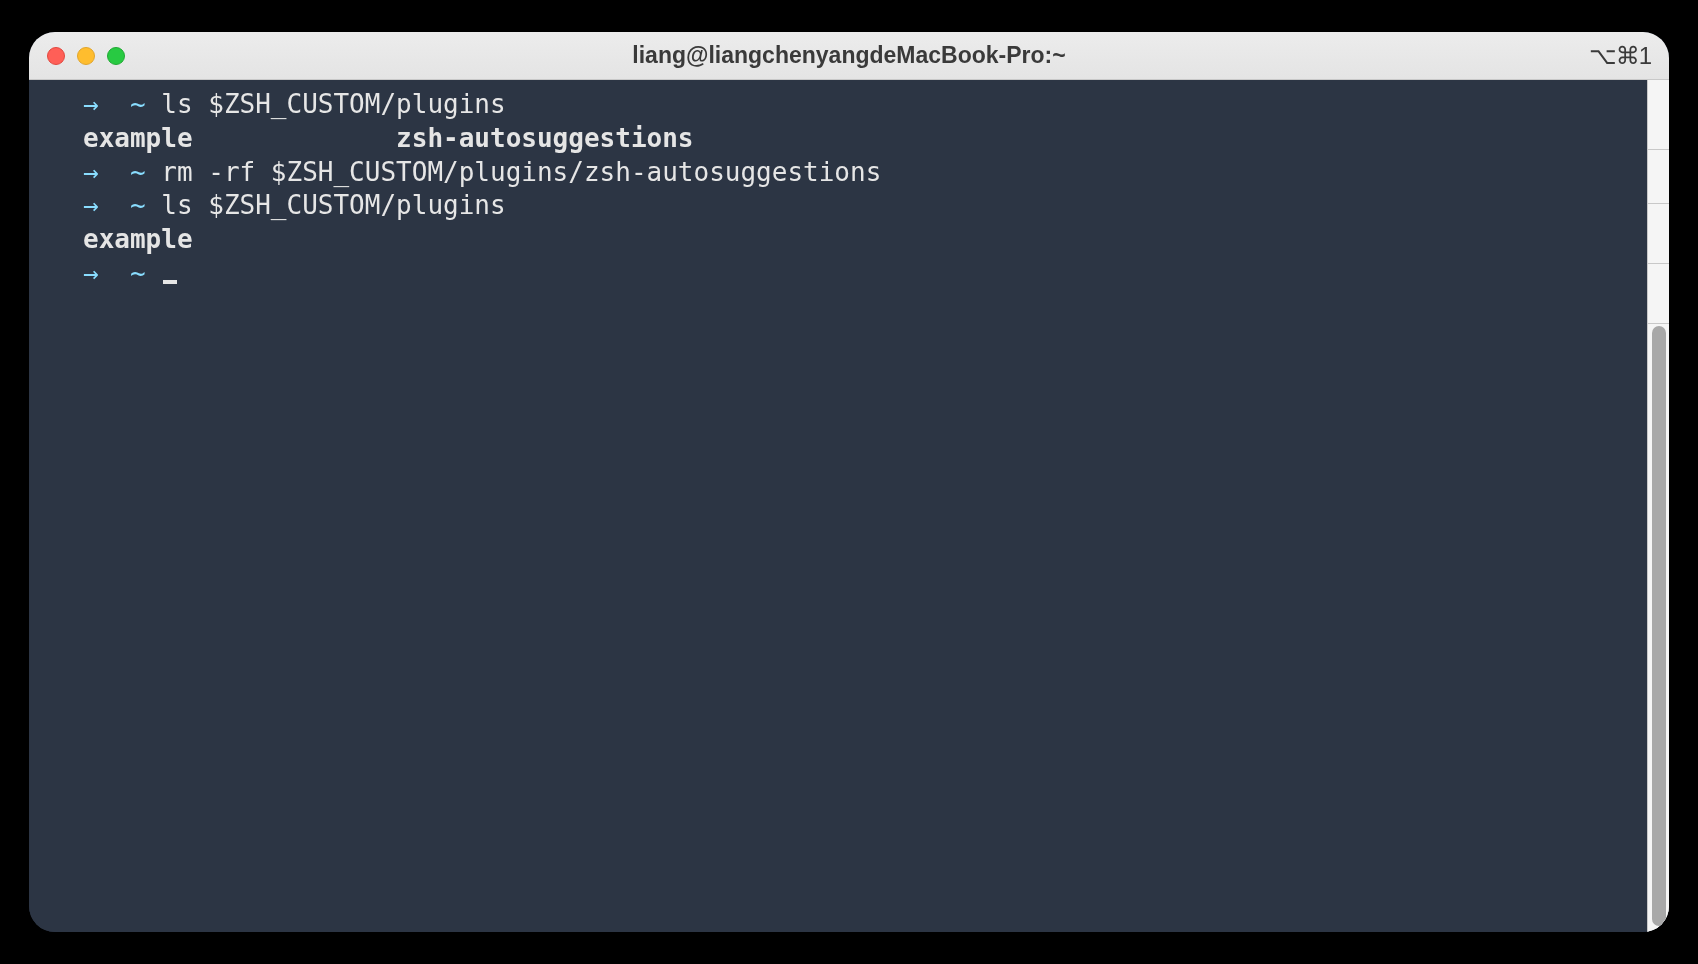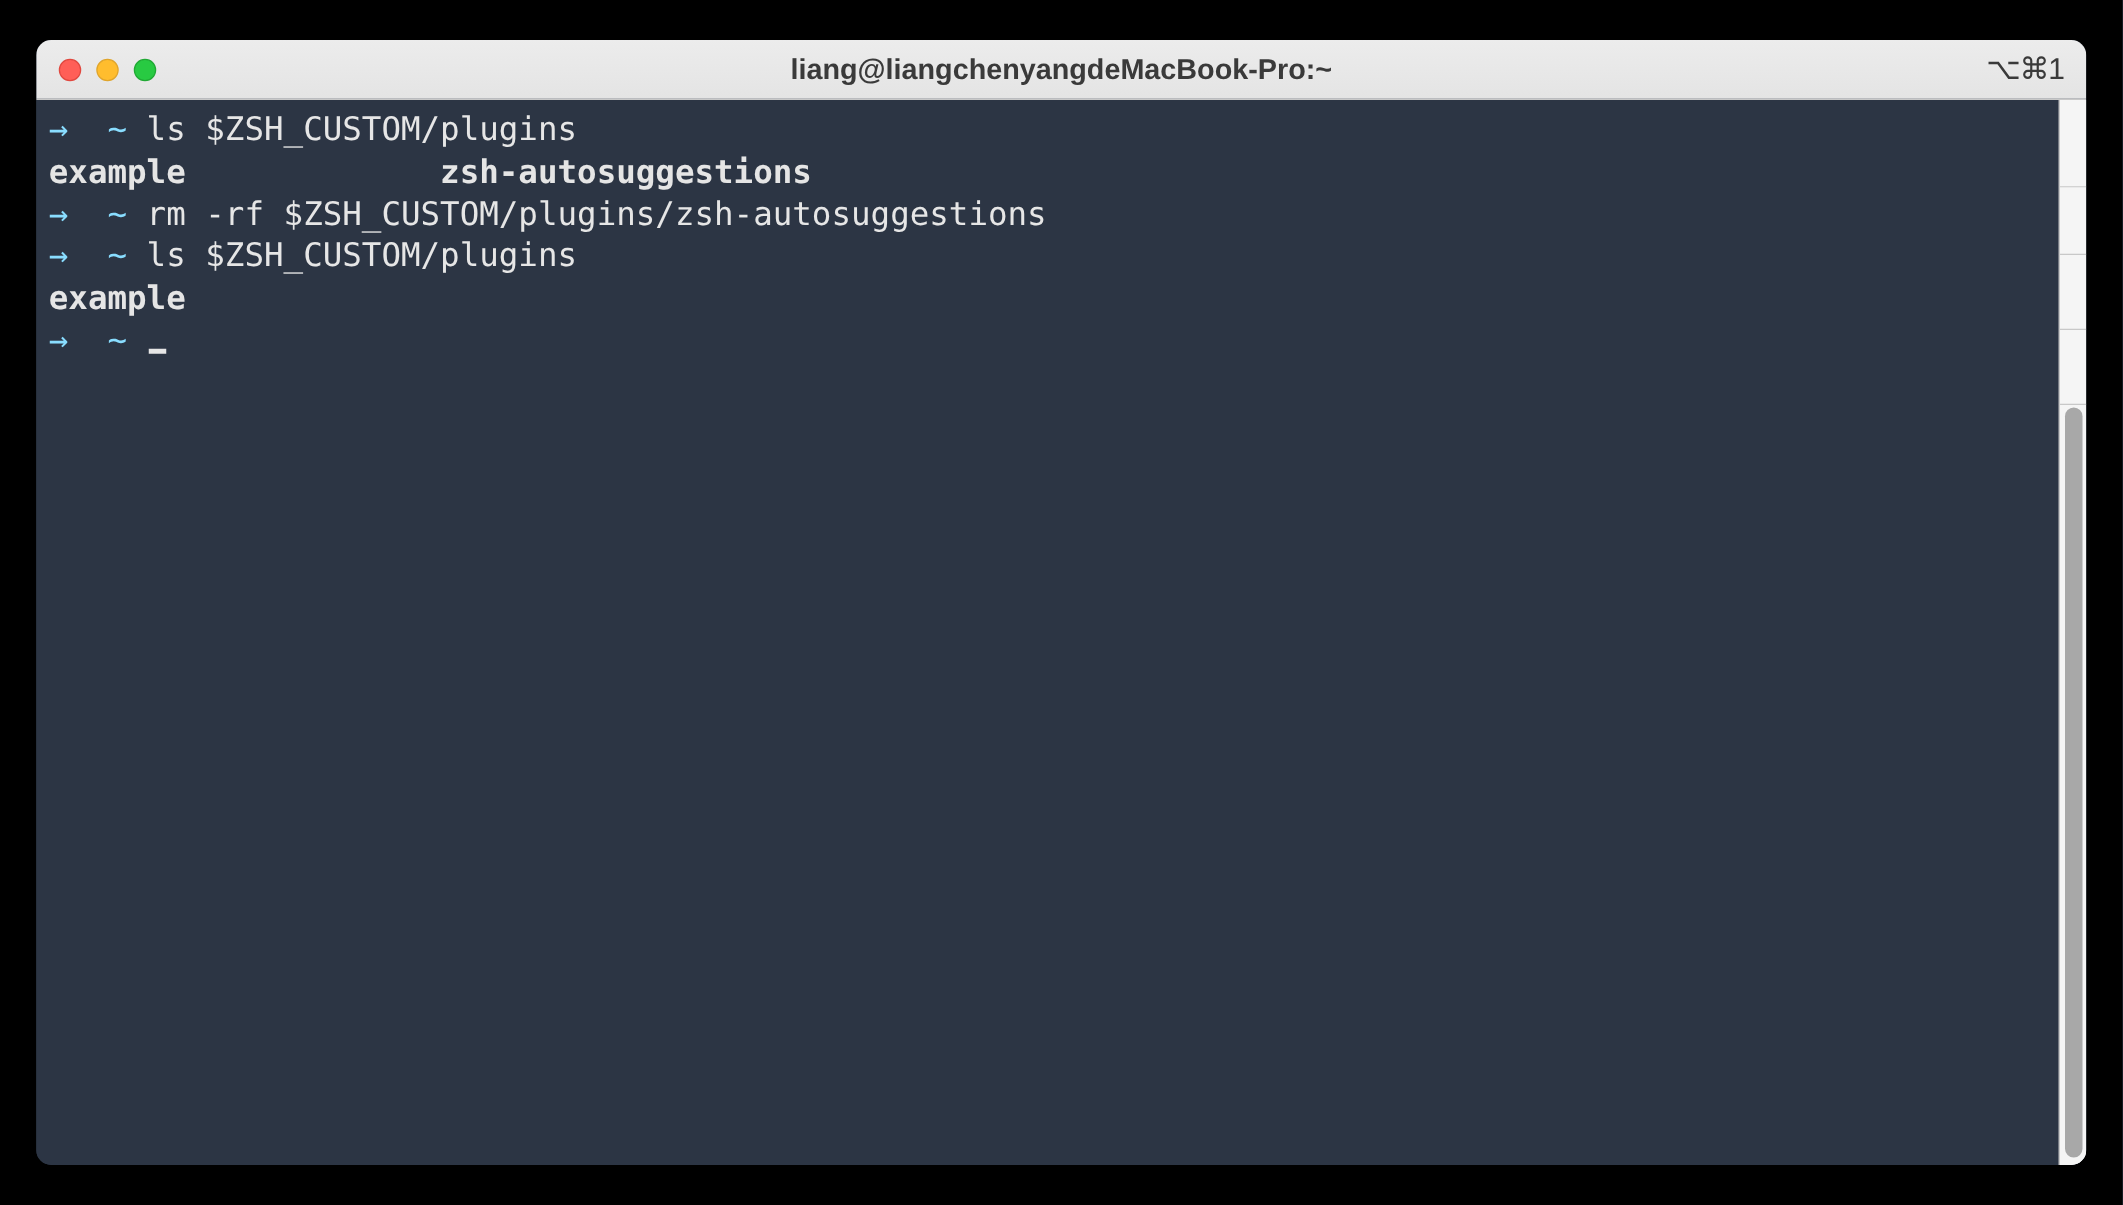--- a/index.html
+++ b/index.html
@@ -15,21 +15,21 @@
       display: flex;
       align-items: center;
       justify-content: center;
       font-family: -apple-system, BlinkMacSystemFont, "Helvetica Neue", sans-serif;
     }
     
     .window {
       width: 1640px;
       height: 900px;
       background: #2C3544;
-      border-radius: 12px;
+      border-radius: 26px;
       overflow: hidden;
       display: flex;
       flex-direction: column;
       box-shadow: 0 0 0 1px rgba(0,0,0,0.3);
     }
     
     .titlebar {
       height: 48px;
       background: linear-gradient(to bottom, #ECECEC, #E4E4E4);
       border-bottom: 1px solid #C8C8C8;
@@ -93,20 +93,21 @@
     
     .terminal-content {
       flex: 1;
       padding: 8px 10px;
       font-family: "SF Mono", "Menlo", "Monaco", "Consolas", monospace;
       font-size: 26px;
       line-height: 1.3;
       color: #E6E6E6;
       white-space: pre;
       overflow: hidden;
+      margin-left: 44px;
     }
     
     .scrollbar-region {
       width: 22px;
       background: #ECECEC;
       border-left: 1px solid #C8C8C8;
       display: flex;
       flex-direction: column;
       position: relative;
     }

